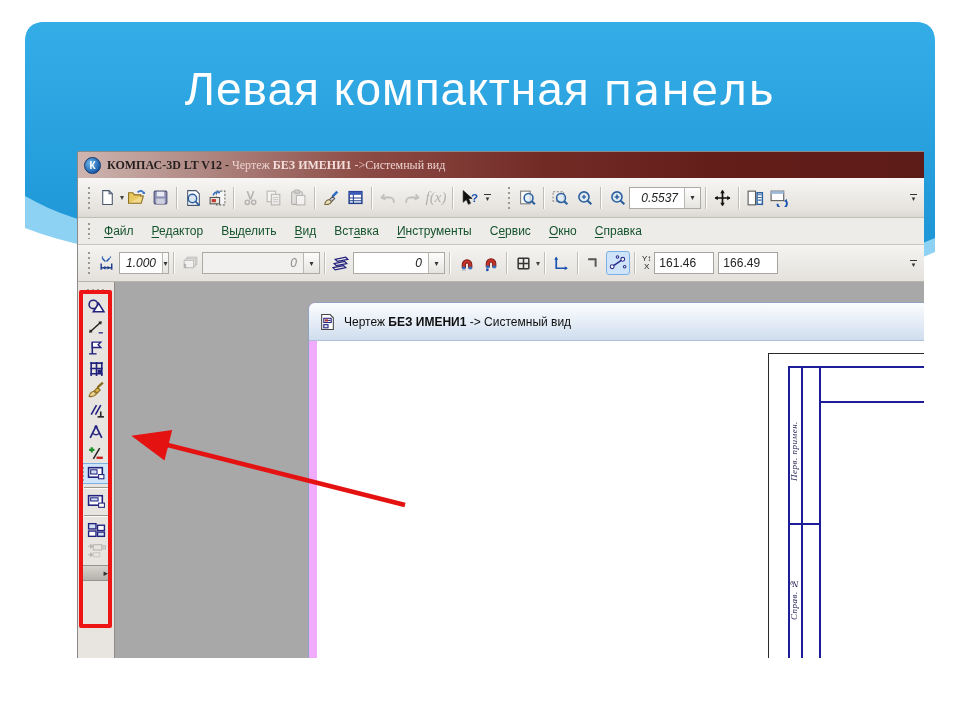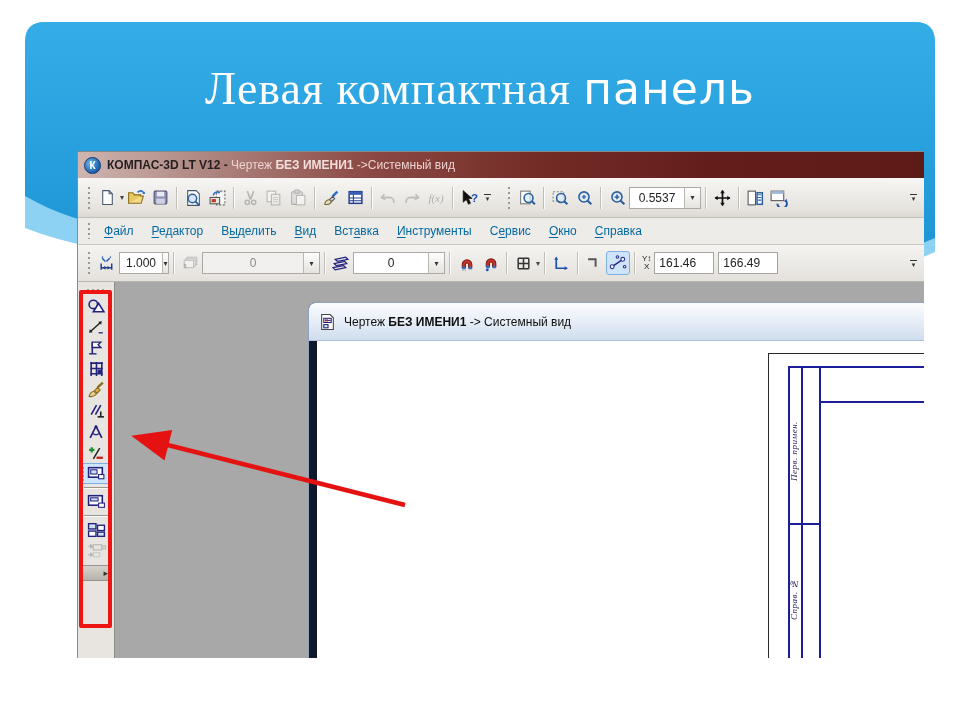--- a/index.html
+++ b/index.html
@@ -3,34 +3,34 @@
 <meta charset="utf-8">
 <style>
   * { margin:0; padding:0; box-sizing:border-box; }
   html,body { width:960px; height:720px; }
   body { position:relative; font-family:"Liberation Sans", sans-serif; background:#ffffff; overflow:hidden; }
 
   
   .bg-svg { position:absolute; left:0; top:0; z-index:0; }
   .slide-title { position:absolute; left:0; top:62px; width:100%; text-align:center; z-index:2;
                  color:#ffffff; font-weight:400; letter-spacing:1px; }
-  .slide-title .t1 { font-size:46px; font-family:Liberation Serif, serif; }
+  .slide-title .t1 { font-size:46px; font-family:Liberation Sans, sans-serif; }
   .slide-title .t2 { font-size:44px; font-family:"DejaVu Sans", sans-serif; }
 
   
   .app { position:absolute; left:78px; top:152px; width:846px; height:506px; z-index:5;
          box-shadow:-1px 0 0 #8a8a8a, 0 -1px 0 #8a8a8a; background:#e8e5e1; }
 
   .titlebar { height:26px; display:flex; align-items:center; gap:6px; padding:0 6px;
               background:linear-gradient(90deg,#cfb5b0 0%,#b18a85 14%,#8c4a44 34%,#732b26 55%,#641e1a 75%,#5d1b17 100%); }
   .titlebar .app-icon { width:17px; height:17px; border-radius:50%;
               background:radial-gradient(circle at 35% 35%, #6fb7e8, #1d5fae 70%, #123e77);
               color:#fff; font-size:10px; font-weight:bold; display:flex; align-items:center; justify-content:center;
               border:1px solid #0e3a6e; }
-  .titlebar .tt { font-size:12px; white-space:nowrap; }
+  .titlebar .tt { font-size:12px; white-space:nowrap;font-family:Liberation Serif, serif; }
   .titlebar .tp1 { color:#241f1f; font-weight:bold; }
   .titlebar .tp2 { color:#ecd2cf; }
   .titlebar .tp2 b { color:#f3dedb; }
 
   
   .toolbar1 { height:40px; background:linear-gradient(#f7f6f4,#e6e3de 80%,#dcd8d2); border-bottom:1px solid #c2bfb8;
               display:flex; align-items:center; padding:0 4px; }
   .menubar  { height:27px; background:#eeece8; border-bottom:1px solid #cac7c0; display:flex; align-items:center;
               padding-left:4px; }
   .toolbar2 { height:37px; background:linear-gradient(#f5f4f2,#e4e1dc); border-bottom:1px solid #b7b4ae;
@@ -42,26 +42,26 @@
   .tbtn { width:24px; height:24px; display:flex; align-items:center; justify-content:center; border-radius:3px; }
   .tbtn svg { display:block; }
   .tbtn.disabled { opacity:.45; filter:grayscale(1); }
   .tbtn.selected { background:#cfe4f8; border:1px solid #7cb0e4; }
   .tsep { width:1px; height:22px; background:#c0bdb6; margin:0 4px; box-shadow:1px 0 0 #fdfdfc; }
   .caret { font-size:8px; color:#444; margin-left:1px; }
   .overflow { display:flex; flex-direction:column; align-items:center; font-size:7px; color:#333; line-height:4px;
               margin:0 3px; }
   .overflow .bar { width:7px; border-top:1px solid #333; margin-bottom:2px; }
 
-  .menu-item { font-size:12px; color:#0369a1; padding:4px 9px; cursor:default; white-space:nowrap; }
+  .menu-item { font-size:12px; color:#14532d; padding:4px 9px; cursor:default; white-space:nowrap; }
   .menu-item u { text-underline-offset:2px; }
 
   .combo { display:flex; align-items:center; height:22px; background:#fff; border:1px solid #abaaa4;
            font-size:12px; color:#222; }
-  .combo .val { padding:0 6px; flex:1; text-align:center; }
+  .combo .val { padding:0 6px; flex:1; text-align:right;font-style:italic; }
   .combo .dd { width:16px; height:100%; display:flex; align-items:center; justify-content:center;
                background:linear-gradient(#fdfdfd,#e6e4e0); border-left:1px solid #b9b7b1; font-size:8px; color:#333; }
   .combo.disabled { background:#f1f0ee; color:#8b8a86; }
   .field { height:22px; background:#fff; border:1px solid #a5a4a0; font-size:12px; color:#222;
            display:flex; align-items:center; padding:0 4px; }
   .xy-label { font-size:8px; line-height:8px; color:#222; text-align:center; margin:0 3px; }
 
   
   .workspace { position:relative; height:376px; background:#a8a8a8; overflow:hidden; }
 
@@ -83,21 +83,21 @@
                background:repeating-linear-gradient(90deg,#a09d95 0 2px, transparent 2px 5px);
                background-size:100% 2px; background-repeat:no-repeat; background-position:center; }
 
   
   .red-rect { position:absolute; left:1px; top:8px; width:33px; height:338px; border:4px solid #ee1414;
               border-radius:2px; z-index:30; }
   .annot-svg { position:absolute; left:0; top:0; z-index:40; pointer-events:none; }
 
   
   .docwin { position:absolute; left:230px; top:20px; width:640px; height:360px;
-            background:#0f172a; border:1px solid #8fa3c0; border-radius:7px 0 0 0; z-index:5; }
+            background:#f0abfc; border:1px solid #8fa3c0; border-radius:7px 0 0 0; z-index:5; }
   .docwin .dtitle { height:38px; display:flex; align-items:center; gap:8px; padding:0 10px;
             border-radius:6px 0 0 0; border-bottom:1px solid #aebedb;
             background:linear-gradient(#fcfdfe,#e4ecf6 55%,#cfdded); }
   .docwin .dtitle .dtext { font-size:12px; color:#101010; }
   .docwin .dclient { position:absolute; left:8px; right:0; top:38px; bottom:0; background:#ffffff; overflow:hidden; }
 
   
   .sheet-corner { position:absolute; left:451px; top:12px; width:500px; height:500px;
                   border-left:1px solid #2a2a2a; border-top:1px solid #2a2a2a; }
   .frame-outer { position:absolute; left:471px; top:25px; width:500px; height:500px;
@@ -105,21 +105,21 @@
   .frame-v2 { position:absolute; left:484px; top:25px; width:2px; height:500px; background:#1d1d99; }
   .frame-v3 { position:absolute; left:502px; top:25px; width:2px; height:500px; background:#1d1d99; }
   .frame-inner-h { position:absolute; left:502px; top:60px; width:500px; height:2px; background:#1d1d99; }
   .frame-seg { position:absolute; left:471px; top:182px; width:33px; height:2px; background:#1d1d99; }
   .stamp-text { position:absolute; writing-mode:vertical-rl; transform:rotate(180deg);
                 font-family:"Liberation Serif", serif; font-style:italic; font-size:9px; color:#1c1c4e;
                 text-align:center; letter-spacing:.5px; }
   .stamp1 { left:472px; top:40px; height:140px; width:13px; }
   .stamp2 { left:472px; top:222px; height:72px; width:13px; }
 
-  .fx { font-style:italic; font-size:11px; color:#6b6b6b; font-family:"Liberation Serif", serif;text-align:right; }
+  .fx { font-style:italic; font-size:15px; color:#6b6b6b; font-family:"Liberation Serif", serif;text-align:right; }
 </style>
 </head>
 <body>
 
 <svg class="bg-svg" width="960" height="720">
   <rect x="0" y="0" width="960" height="720" fill="#ffffff"></rect>
 
   <path d="M45,22 H915 Q935,22 935,42 V252 C900,268 860,272 780,264
            C640,250 520,268 360,262 C220,258 110,262 25,228 V42 Q25,22 45,22 Z" fill="#8ed2f3"></path>
 

